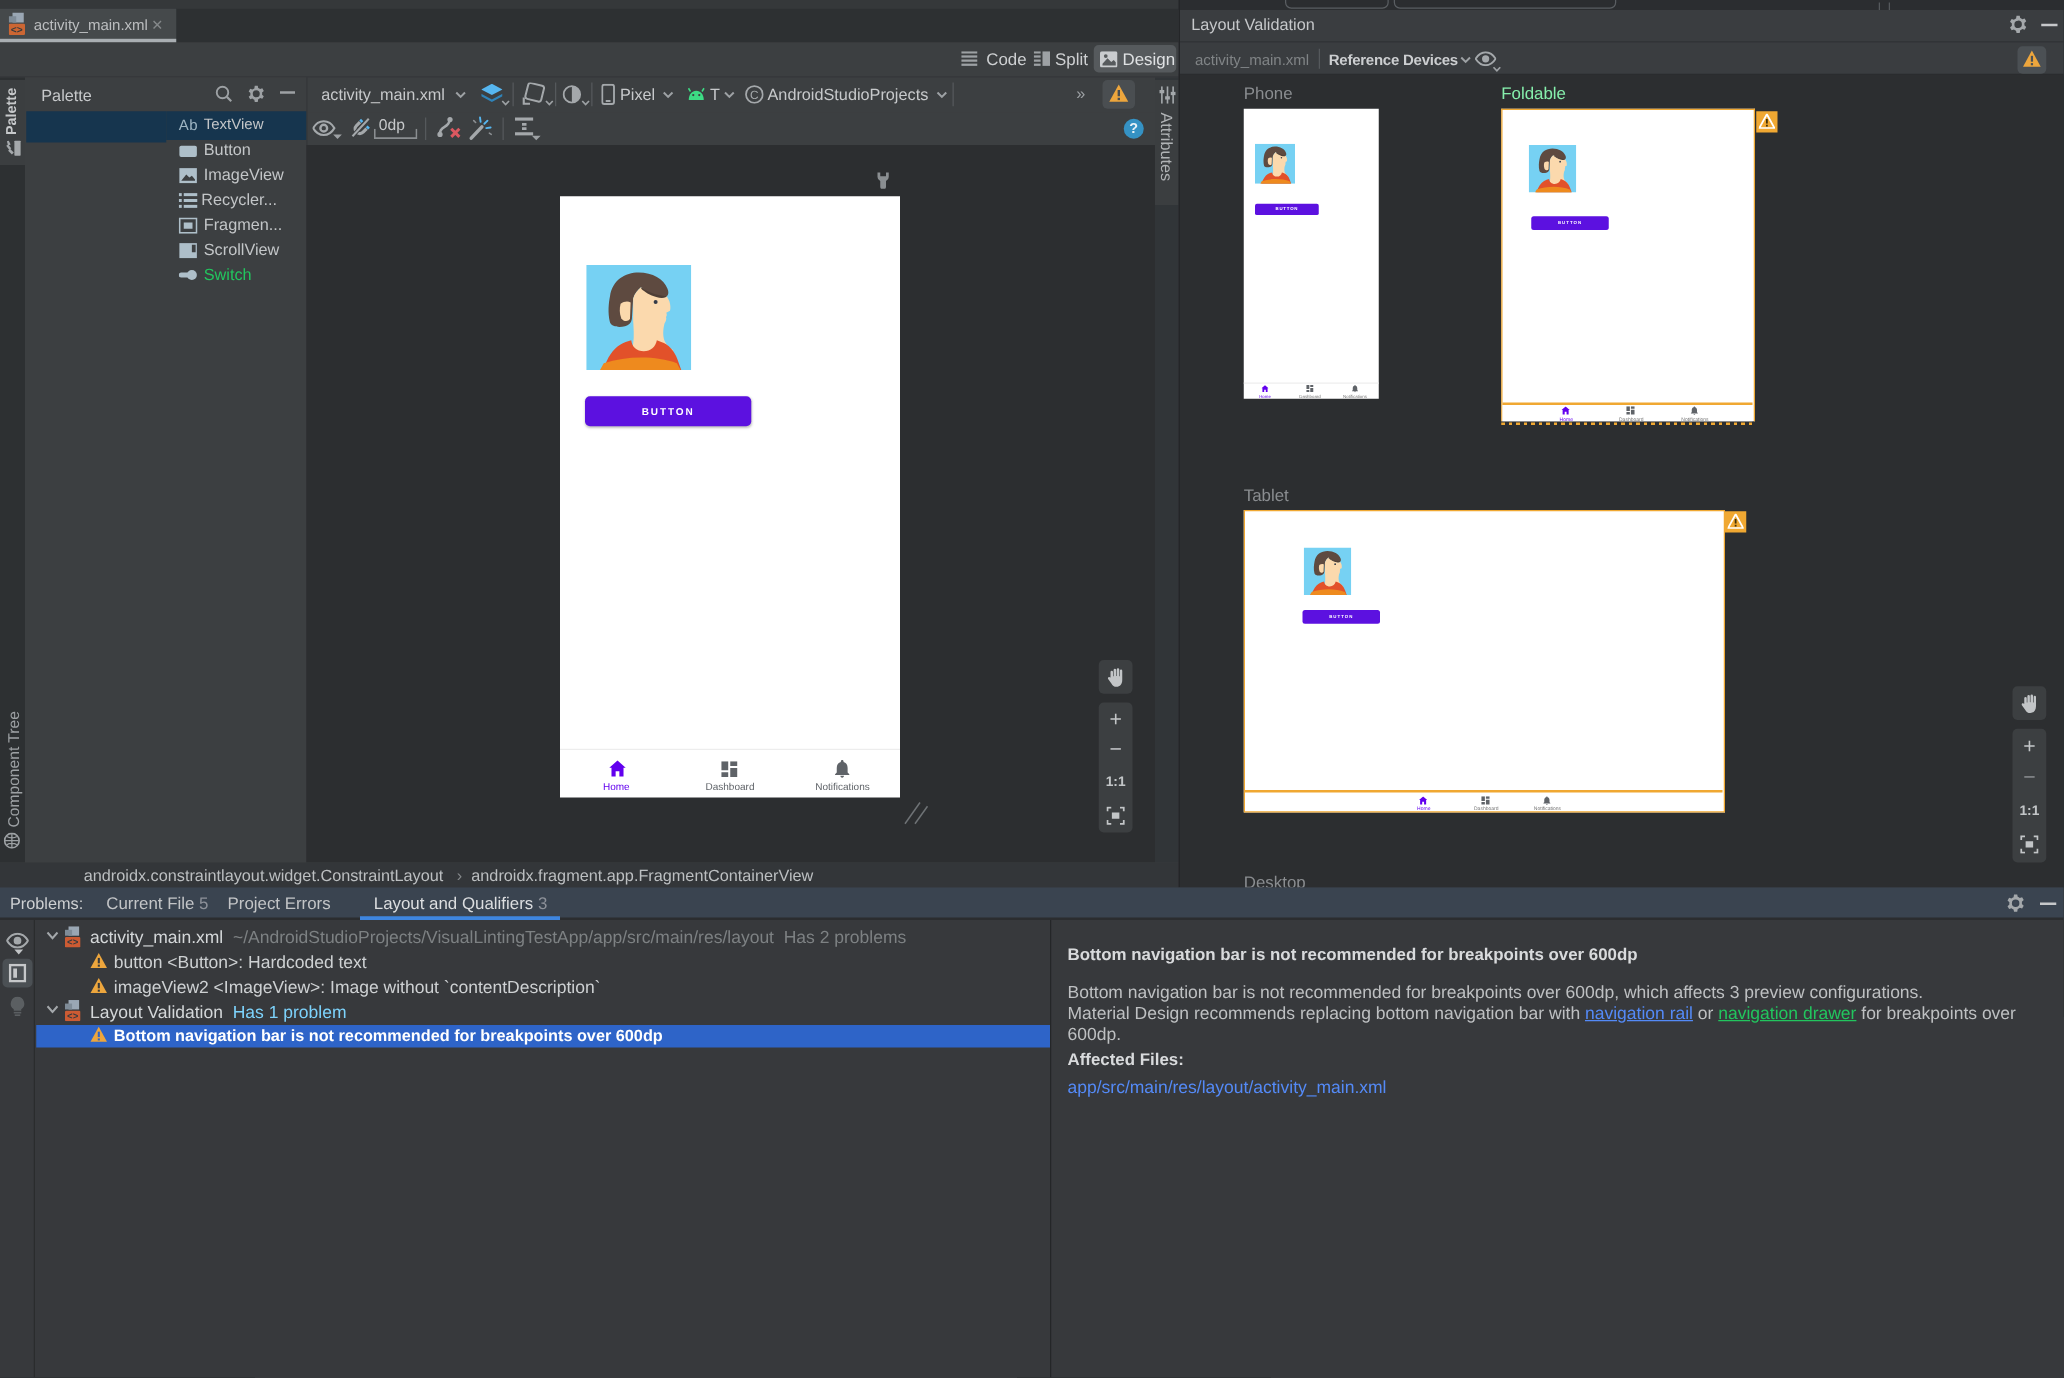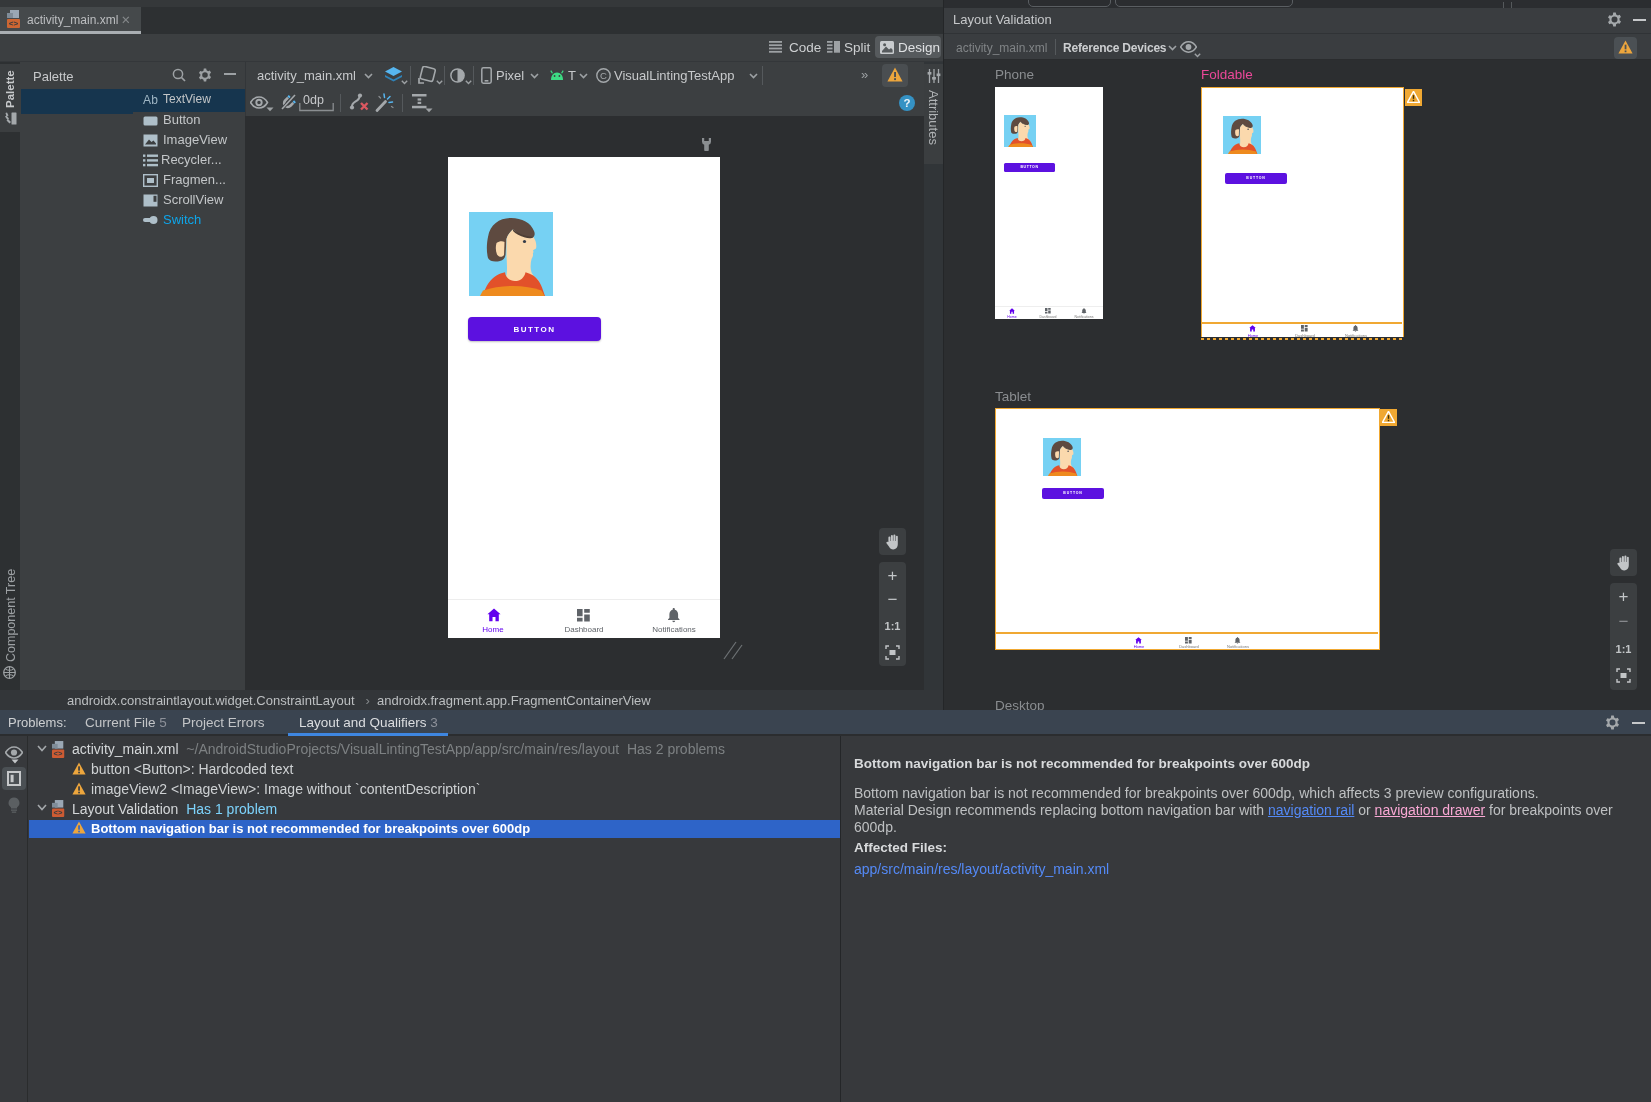--- a/index.html
+++ b/index.html
@@ -104,21 +104,21 @@
         <circle cx="10.4" cy="7" r="0.9" fill="#3c3f41"></circle>
     </svg>
     <div class="abs" style="left:568px;top:68px;font-size:13px;color:#c7c9cb;">T</div>
     <svg class="abs" style="left:579px;top:73px;" width="9" height="6" viewBox="0 0 9 6">
         <path d="M1 1 L4.5 4.5 L8 1" stroke="#9da1a4" stroke-width="1.6" fill="none"></path>
       </svg>
     <svg class="abs" style="left:596px;top:68px;" width="15" height="15" viewBox="0 0 15 15">
       <circle cx="7.5" cy="7.5" r="6.7" fill="none" stroke="#a4a8ab" stroke-width="1.4"></circle>
       <text x="7.5" y="11" font-size="9.5" fill="#a4a8ab" text-anchor="middle" font-family="Liberation Sans">C</text>
     </svg>
-    <div class="abs" style="left:614px;top:68px;font-size:13px;color:#c7c9cb;">VisualLintingTestApp</div>
+    <div class="abs" style="left:614px;top:68px;font-size:13px;color:#c7c9cb;">AndroidStudioProjects</div>
     <svg class="abs" style="left:749px;top:73px;" width="9" height="6" viewBox="0 0 9 6">
         <path d="M1 1 L4.5 4.5 L8 1" stroke="#9da1a4" stroke-width="1.6" fill="none"></path>
       </svg>
     <div class="abs vsep" style="left:762px;top:66px;height:19px;"></div>
     <div class="abs" style="left:861px;top:67px;font-size:13px;color:#9da1a4;letter-spacing:1px;">»</div>
     <div class="abs" style="left:882px;top:64px;width:26px;height:23px;background:#4a4e51;border-radius:4px;"></div>
     <svg class="abs" style="left:887px;top:67px;" width="16" height="15" viewBox="0 0 16 15">
       <path d="M8 0.5 L15.6 14.4 L0.4 14.4 Z" fill="#eda63d"></path>
       <rect x="7.1" y="5" width="1.9" height="5" fill="#4a4e51"></rect>
         <rect x="7.1" y="11.2" width="1.9" height="1.9" fill="#4a4e51"></rect>
@@ -244,21 +244,21 @@
     <div class="abs" style="left:163px;top:172px;font-size:13px;color:#c3c6c8;">Fragmen...</div>
     <svg class="abs" style="left:143px;top:194px;" width="15" height="13" viewBox="0 0 15 13">
       <rect x="0.5" y="0.5" width="14" height="12" fill="#aebfc9"></rect>
       <rect x="10.5" y="1.8" width="3" height="6" fill="#3c3f41"></rect>
     </svg>
     <div class="abs" style="left:163px;top:192px;font-size:13px;color:#c3c6c8;">ScrollView</div>
     <svg class="abs" style="left:143px;top:215px;" width="15" height="10" viewBox="0 0 15 10">
       <rect x="0" y="3" width="9" height="4" rx="2" fill="#aebfc9"></rect>
       <circle cx="10.5" cy="5" r="4" fill="#aebfc9"></circle>
     </svg>
-    <div class="abs" style="left:163px;top:212px;font-size:13px;color:#0ea5e9;">Switch</div>
+    <div class="abs" style="left:163px;top:212px;font-size:13px;color:#22c55e;">Switch</div>
 
     <div class="abs" id="canvas" style="left:245px;top:116px;width:679px;height:574px;background:#2c2e30;"></div>
     <svg width="0" height="0" style="position:absolute;">
       <defs>
         <g id="avatar">
           <rect width="84" height="84" fill="#76d1f3"></rect>
           <path d="M19,46 C17,38 18,30 19,25 C21,12 31,6 42,6 C53,6 62,11 65,19 C66,21.5 66,23.5 64.5,25 C63,26.5 60,26 57,25 C52,23.5 47,21 44,17.5 C41,20 38.5,23 37.5,27 L36.5,43 C36,46.5 34,48.2 31,49 C26,50.2 20.5,49.5 19,46 Z" fill="#5e4a40"></path>
           <path d="M27.5,31 C30,29 33.5,28.5 35.5,30 L35,43 C33.5,45.5 30,45.5 28,42.5 C26.5,38.5 26.5,34.5 27.5,31 Z" fill="#fbd9ad"></path>
           <path d="M44,17.5 C47,21 52,23.5 57,25 C60,26 63,26.5 64.5,25 L66.5,29 C67.3,31.5 67.6,34.5 67,36.5 L64,38.2 C64.6,39.4 64.6,40.6 63.8,41.6 C64.4,42.8 63.8,45 62.6,46.8 C61.2,52 61.3,57.5 62.8,61 C64.5,64.5 67,66.5 69.5,68 L69.5,70 L36.5,70 L37.5,63 C38.5,57 37.8,50 37.5,44 L37.5,27 C38.5,23 41,20 44,17.5 Z" fill="#fbd9ad"></path>
           <path d="M44,17.5 C49,21.5 55,24 64.5,25 C63,26.8 59,26.5 56,25.6 C51,24.2 46.5,21.5 44,19 Z" fill="#4e3e35"></path>
@@ -392,21 +392,21 @@
       <svg class="abs" style="left:50px;top:221px;" width="6" height="6" viewBox="0 0 15 15" fill="#5f6368">
           <use href="#dashico"></use>
         </svg>
       <div class="abs" style="left:44px;top:227.5px;width:18px;text-align:center;font-size:3.5px;color:#757575;">Dashboard</div>
       <svg class="abs" style="left:86px;top:221px;" width="6" height="6" viewBox="0 0 14 16" fill="#5f6368">
           <use href="#bellico"></use>
         </svg>
       <div class="abs" style="left:78px;top:227.5px;width:22px;text-align:center;font-size:3.5px;color:#757575;">Notifications</div>
     </div>
 
-    <div class="abs" style="left:258px;top:67px;font-size:13.5px;color:#ec4899;">Foldable</div>
+    <div class="abs" style="left:258px;top:67px;font-size:13.5px;color:#86efac;">Foldable</div>
     <div class="abs" style="left:258px;top:87px;width:203px;height:250px;background:#fff;border:1.5px solid #f0a832;border-bottom:none;">
       <svg class="abs" style="left:21px;top:28px;" width="38" height="38" viewBox="0 0 84 84">
           <use href="#avatar"></use>
         </svg>
       <div class="abs" style="left:23px;top:85px;width:62px;height:11px;background:#5c11e0;border-radius:2px;color:#fff;font-size:3.5px;letter-spacing:0.8px;font-weight:bold;text-align:center;line-height:11px;">BUTTON</div>
       <div class="abs" style="left:0;top:234px;width:200px;height:1.5px;background:#f0a832;"></div>
       <div class="abs" style="left:0;top:235.5px;width:200px;height:13px;background:#fff;"></div>
       <svg class="abs" style="left:47px;top:237px;" width="7" height="7" viewBox="0 0 16 16" fill="#6200ee">
           <use href="#homeico"></use>
         </svg>
@@ -550,20 +550,20 @@
       <rect x="7.1" y="5" width="1.9" height="5" fill="#2e64c8"></rect>
         <rect x="7.1" y="11.2" width="1.9" height="1.9" fill="#2e64c8"></rect>
     </svg>
     <div class="abs" style="left:91px;top:111px;font-size:13px;font-weight:bold;color:#ffffff;">Bottom navigation bar is not recommended for breakpoints over 600dp</div>
 
     <div class="abs" style="left:840px;top:26px;width:1px;height:366px;background:#242628;"></div>
     <div class="abs" id="bp-detail" style="left:841px;top:26px;width:810px;height:366px;"></div>
     <div class="abs" style="left:854px;top:46px;font-size:13.5px;font-weight:bold;color:#d8dadc;">Bottom navigation bar is not recommended for breakpoints over 600dp</div>
     <div class="abs" style="left:854px;top:75px;font-size:14px;color:#bec0c2;line-height:17px;">
       Bottom navigation bar is not recommended for breakpoints over 600dp, which affects 3 preview configurations.<br>
-      Material Design recommends replacing bottom navigation bar with <span style="color:#548af7;text-decoration:underline;">navigation rail</span> or <span style="color:#f9a8d4;text-decoration:underline;text-align:center;">navigation drawer</span> for breakpoints over<br>
+      Material Design recommends replacing bottom navigation bar with <span style="color:#548af7;text-decoration:underline;">navigation rail</span> or <span style="color:#22c55e;text-decoration:underline;text-align:center;">navigation drawer</span> for breakpoints over<br>
       600dp.
     </div>
     <div class="abs" style="left:854px;top:130px;font-size:13.5px;font-weight:bold;color:#d8dadc;">Affected Files:</div>
     <div class="abs" style="left:854px;top:151px;font-size:14px;color:#548af7;">app/src/main/res/layout/activity_main.xml</div>
   </div>
 
 </div>
 
 </body></html>

